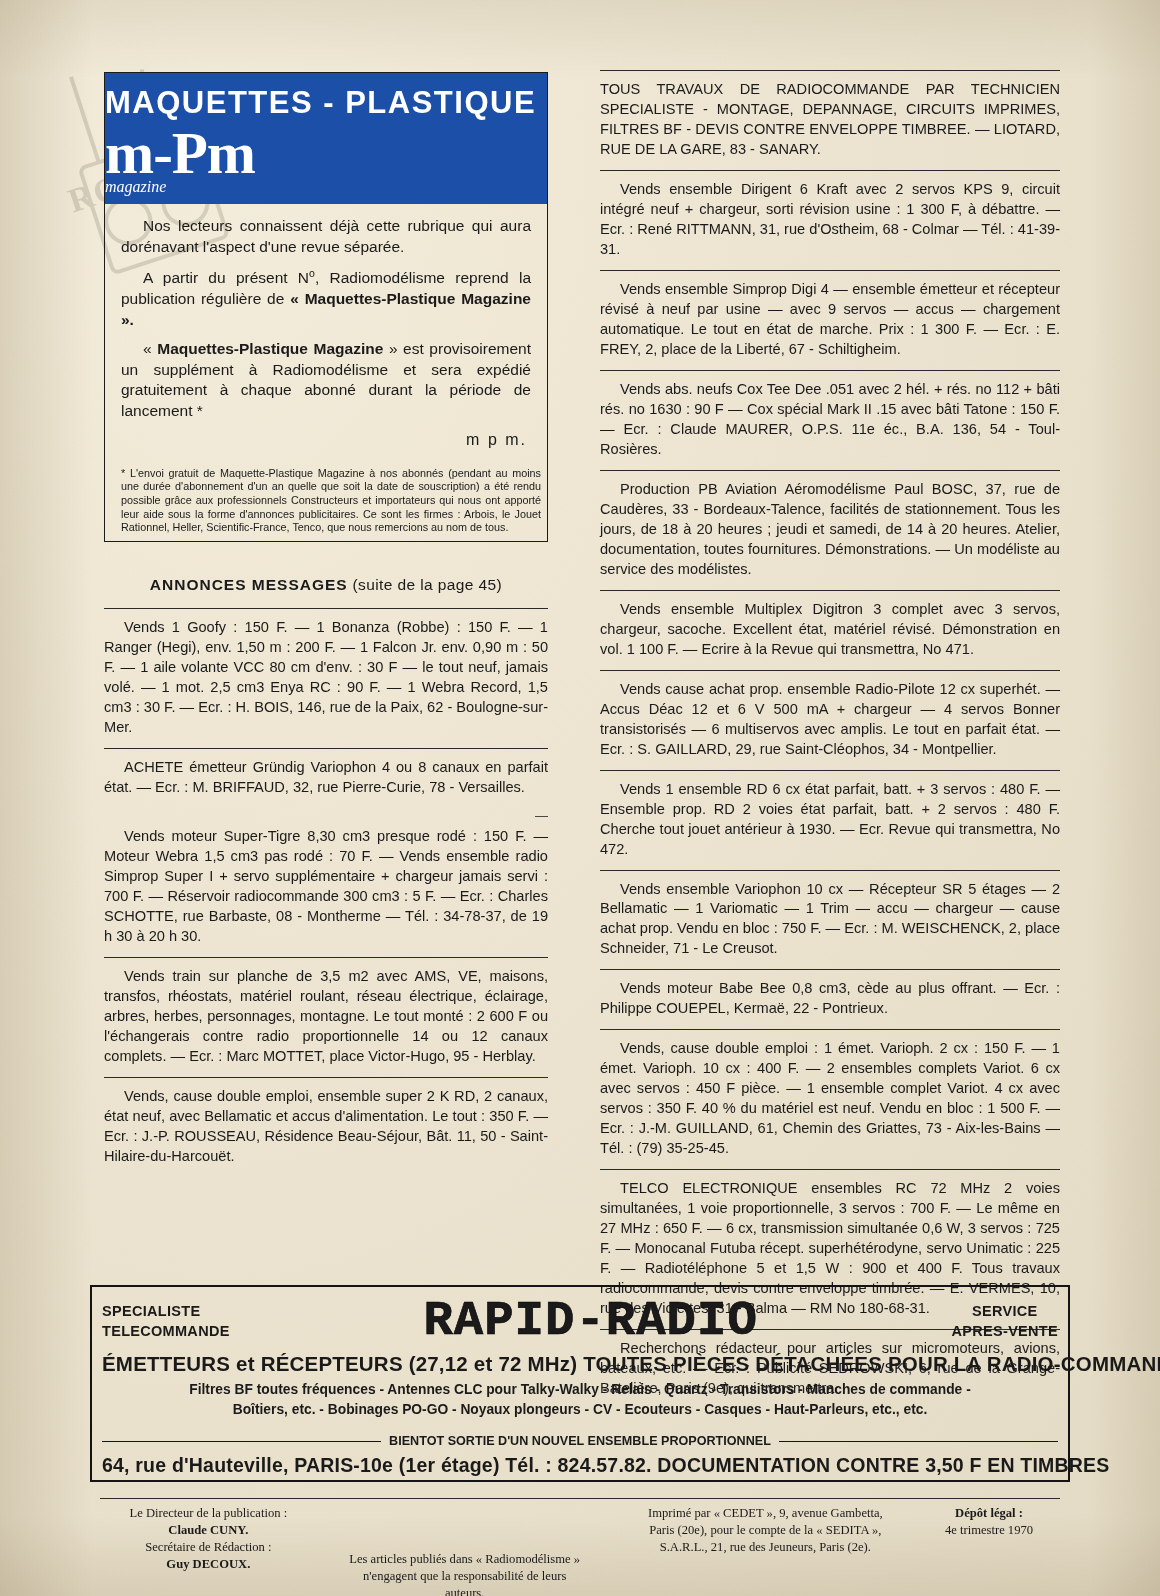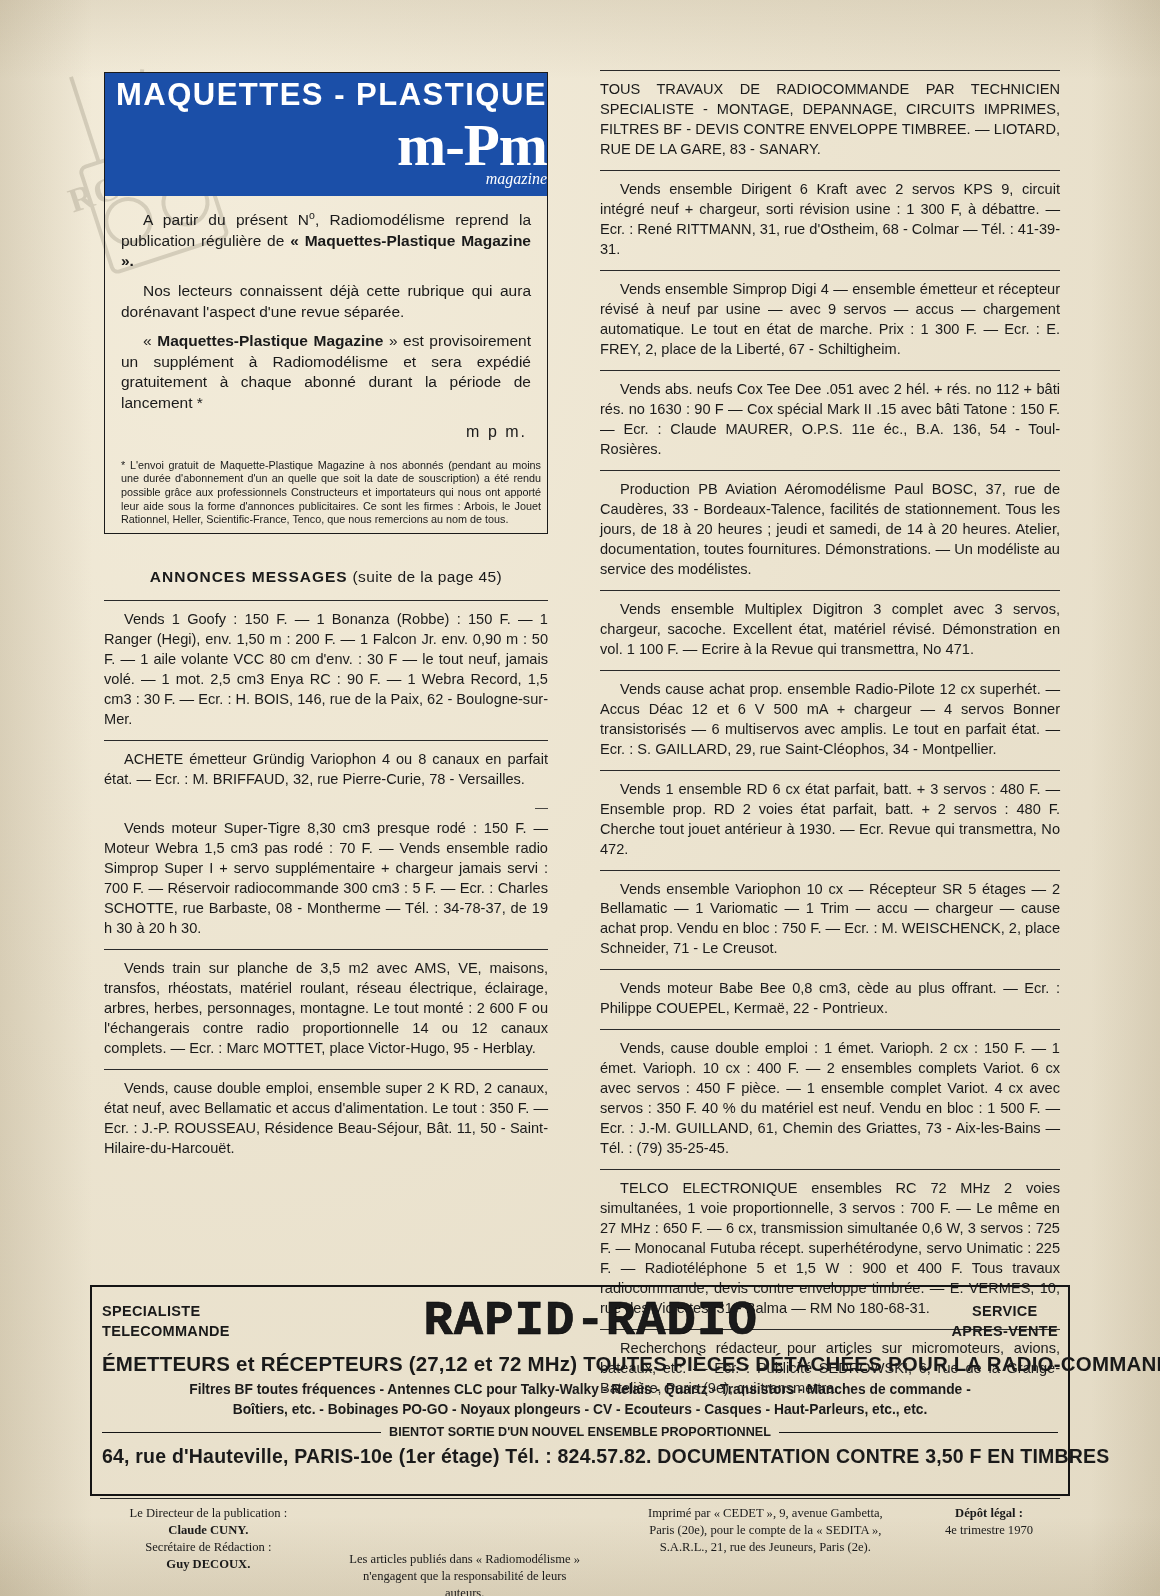--- a/index.html
+++ b/index.html
@@ -44,22 +44,22 @@
   .col-right { position:absolute; left:600px;  top:70px;  width:460px; }
 
   
   .mpm-box{
     border:1.5px solid #1b1b1b;
     background:transparent;
     padding:0;
   }
   .mpm-banner{
     background:#1b4fa8;
-    padding:4px 0 8px 0;
-    text-align:right;
+    padding:12px 0 8px 0;
+    text-align:left;
     color:#fff;
   }
   .mpm-title{
     font-size:31px; font-weight:bold; letter-spacing:1.5px;
     font-family:"Liberation Sans", sans-serif;
     white-space:nowrap;
   }
   .mpm-logo{
     font-size:59px; font-weight:bold; letter-spacing:-1px;
     margin-top:-2px;
@@ -102,21 +102,21 @@
   .sep.dash{ border:0; text-align:right; font-size:13px; color:#333; height:10px;}
   .rule-top{ border-top:1px solid #2a2a2a; margin-bottom:8px; }
 
   sup{ font-size:.68em; vertical-align:super; }
 
   
   .rapid{
     position:absolute; left:90px; top:1285px; width:980px;
     border:2px solid #141414;
     background:transparent;
-    padding:6px 10px 26px 10px;
+    padding:6px 10px 3px 10px;
     box-sizing:border-box;
   }
   .rapid-top{ display:flex; align-items:center; justify-content:space-between; }
   .rapid-left, .rapid-right{
     font-size:14.5px; font-weight:bold; line-height:1.4; letter-spacing:.3px;
   }
   .rapid-left div, .rapid-right div{ white-space:nowrap; }
   .rapid-right{ text-align:center; }
   .rapid-name{
     flex:1; text-align:center;
@@ -125,21 +125,21 @@
     -webkit-text-stroke:0.6px #000;
   }
   .rapid-l2{
     text-align:center; font-size:20.5px; font-weight:bold; margin-top:3px;
     letter-spacing:.2px; white-space:nowrap;
   }
   .rapid-l3{
     text-align:center; font-size:13.8px; font-weight:bold; margin-top:4px; line-height:1.45;
   }
   .rapid-l4{
-    text-align:center; font-size:12.6px; font-weight:bold; margin-top:5px;
+    text-align:center; font-size:12.6px; font-weight:bold; margin-top:14px;
     display:flex; align-items:center; gap:8px;
   }
   .rapid-l4 .dash{ flex:1; border-top:1px solid #141414; }
   .rapid-l5{
     text-align:center; font-size:19.5px; font-weight:bold; margin-top:6px;
     letter-spacing:.2px; white-space:nowrap;
   }
 
   
   .footer{
@@ -180,22 +180,22 @@
 
     <div class="col-left">
 
       <div class="mpm-box">
         <div class="mpm-banner">
           <div class="mpm-title">MAQUETTES - PLASTIQUE</div>
           <div class="mpm-logo">m-Pm</div>
           <div class="mpm-mag">magazine</div>
         </div>
         <div class="mpm-body">
+          <p>Nos lecteurs connaissent déjà cette rubrique qui aura dorénavant l'aspect d'une revue séparée.</p>
           <p><span>A partir du présent N</span><sup>o</sup><span>, Radiomodélisme reprend la publication régulière de </span><b>« Maquettes-Plastique Magazine ».</b></p>
-          <p>Nos lecteurs connaissent déjà cette rubrique qui aura dorénavant l'aspect d'une revue séparée.</p>
           <p><span>« </span><b>Maquettes-Plastique Magazine</b><span> » est provisoirement un supplément à Radiomodélisme et sera expédié gratuitement à chaque abonné durant la période de lancement *</span></p>
           <div class="mpm-sign">m p m.</div>
         </div>
         <div class="mpm-note">* L'envoi gratuit de Maquette-Plastique Magazine à nos abonnés (pendant au moins une durée d'abonnement d'un an quelle que soit la date de souscription) a été rendu possible grâce aux professionnels Constructeurs et importateurs qui nous ont apporté leur aide sous la forme d'annonces publicitaires. Ce sont les firmes : Arbois, le Jouet Rationnel, Heller, Scientific-France, Tenco, que nous remercions au nom de tous.</div>
       </div>
 
       <div class="annonces-head">
         <b>ANNONCES MESSAGES</b>
         <span>(suite de la page 45)</span>
       </div>

